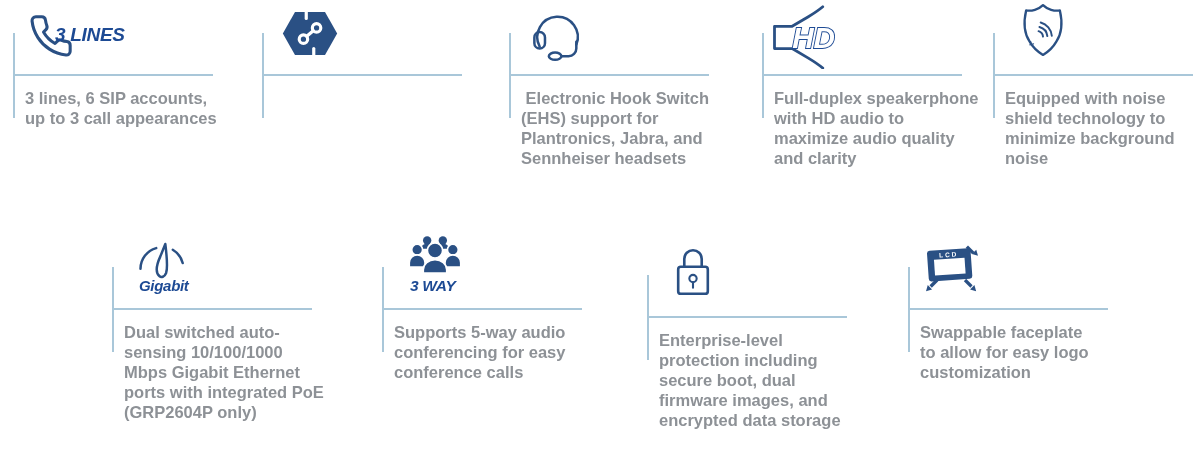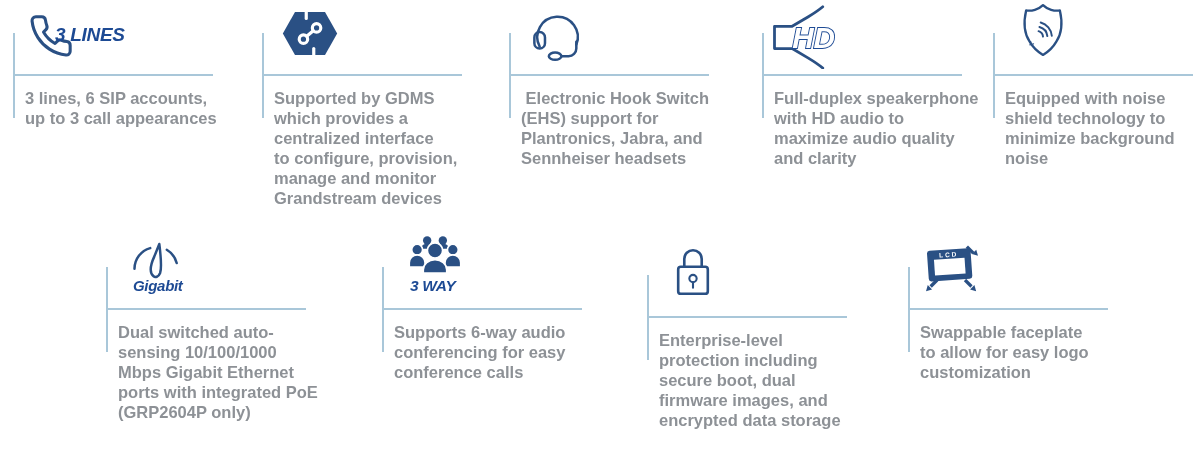--- a/index.html
+++ b/index.html
@@ -53,26 +53,20 @@
     <svg class="icon" style="left:19px;top:11px;width:58px;height:45px" viewBox="0 0 60 48">
       <path class="fill-icon" d="M14 1 H46 L59 24 L46 47 H14 L1 24 Z"></path>
       <g stroke="#ffffff" stroke-width="3.4" fill="none" stroke-linecap="round">
         <path d="M26 0 V8"></path>
         <path d="M34 48 V40"></path>
         <circle cx="23" cy="30" r="4.5"></circle>
         <circle cx="37" cy="18" r="4.5"></circle>
         <path d="M26.5 27 L33.5 21"></path>
       </g>
     </svg>
-    <div class="desc">Supported by GDMS
-which provides a
-centralized interface
-to configure, provision,
-manage and monitor
-Grandstream devices</div>
   </div>
 
   <div class="feature" style="left:762px;top:0">
     <div class="vline"></div>
     <div class="hline"></div>
     <svg class="icon" style="left:2px;top:4px;width:86px;height:65px" viewBox="0 0 92 70">
       <path class="stroke-icon" stroke-width="3" stroke-linecap="round" stroke-linejoin="round" d="M63 3 C57 8 52 11 47 14 L30 24 H11 V48 H30 L47 58 C52 61 57 64 63 69"></path>
       <text class="hd-text" x="30" y="47" font-size="32" font-style="italic" font-weight="bold" fill="#ffffff" stroke-width="2">HD</text>
     </svg>
     <div class="desc">Full-duplex speakerphone
@@ -115,21 +109,21 @@
         <circle cx="16" cy="45.5" r="1"></circle>
         <circle cx="12.5" cy="46.5" r="1"></circle>
       </g>
     </svg>
     <div class="desc">Equipped with noise
 shield technology to
 minimize background
 noise</div>
   </div>
 
-  <div class="feature" style="left:106px;top:234px">
+  <div class="feature" style="left:112px;top:234px">
     <div class="vline"></div>
     <div class="hline"></div>
     <svg class="icon" style="left:24px;top:5px;width:52px;height:48px" viewBox="0 0 62 58">
       <g class="stroke-icon" stroke-width="3" stroke-linecap="round" stroke-linejoin="round">
         <path d="M5 36 A26 26 0 0 1 24 11"></path>
         <path d="M44 13 A26 26 0 0 1 56 29"></path>
         <path d="M28 45 C23 41 24 32 29 21 L35 6 C37 22 38 35 36 41 C34 46 30 47 28 45 Z"></path>
       </g>
     </svg>
     <span class="flabel" style="left:27px;top:43px;font-size:15px">Gigabit</span>
@@ -155,21 +149,21 @@
         <path d="M2.5 38 V33 A9 9 0 0 1 20.5 33 V38 Z"></path>
         <circle cx="52.5" cy="18" r="6.2"></circle>
         <path d="M43.5 38 V33 A9 9 0 0 1 61.5 33 V38 Z"></path>
       </g>
       <g class="fill-icon" stroke="#ffffff" stroke-width="2">
         <circle cx="32" cy="19" r="8.8"></circle>
         <path d="M18.5 45 V41 A13.5 11.5 0 0 1 45.5 41 V45 Z"></path>
       </g>
     </svg>
     <span class="flabel" style="left:28px;top:43px;font-size:15.5px">3 WAY</span>
-    <div class="desc">Supports 6-way audio
+    <div class="desc">Supports 5-way audio
 conferencing for easy
 conference calls</div>
   </div>
 
   <div class="feature" style="left:647px;top:242px">
     <div class="vline"></div>
     <div class="hline"></div>
     <svg class="icon" style="left:25px;top:3px;width:42px;height:54px" viewBox="0 0 48 62">
       <g class="stroke-icon" stroke-width="3" stroke-linecap="round" stroke-linejoin="round">
         <path d="M14 25 V16 a10 10 0 0 1 20 0 V25"></path>

